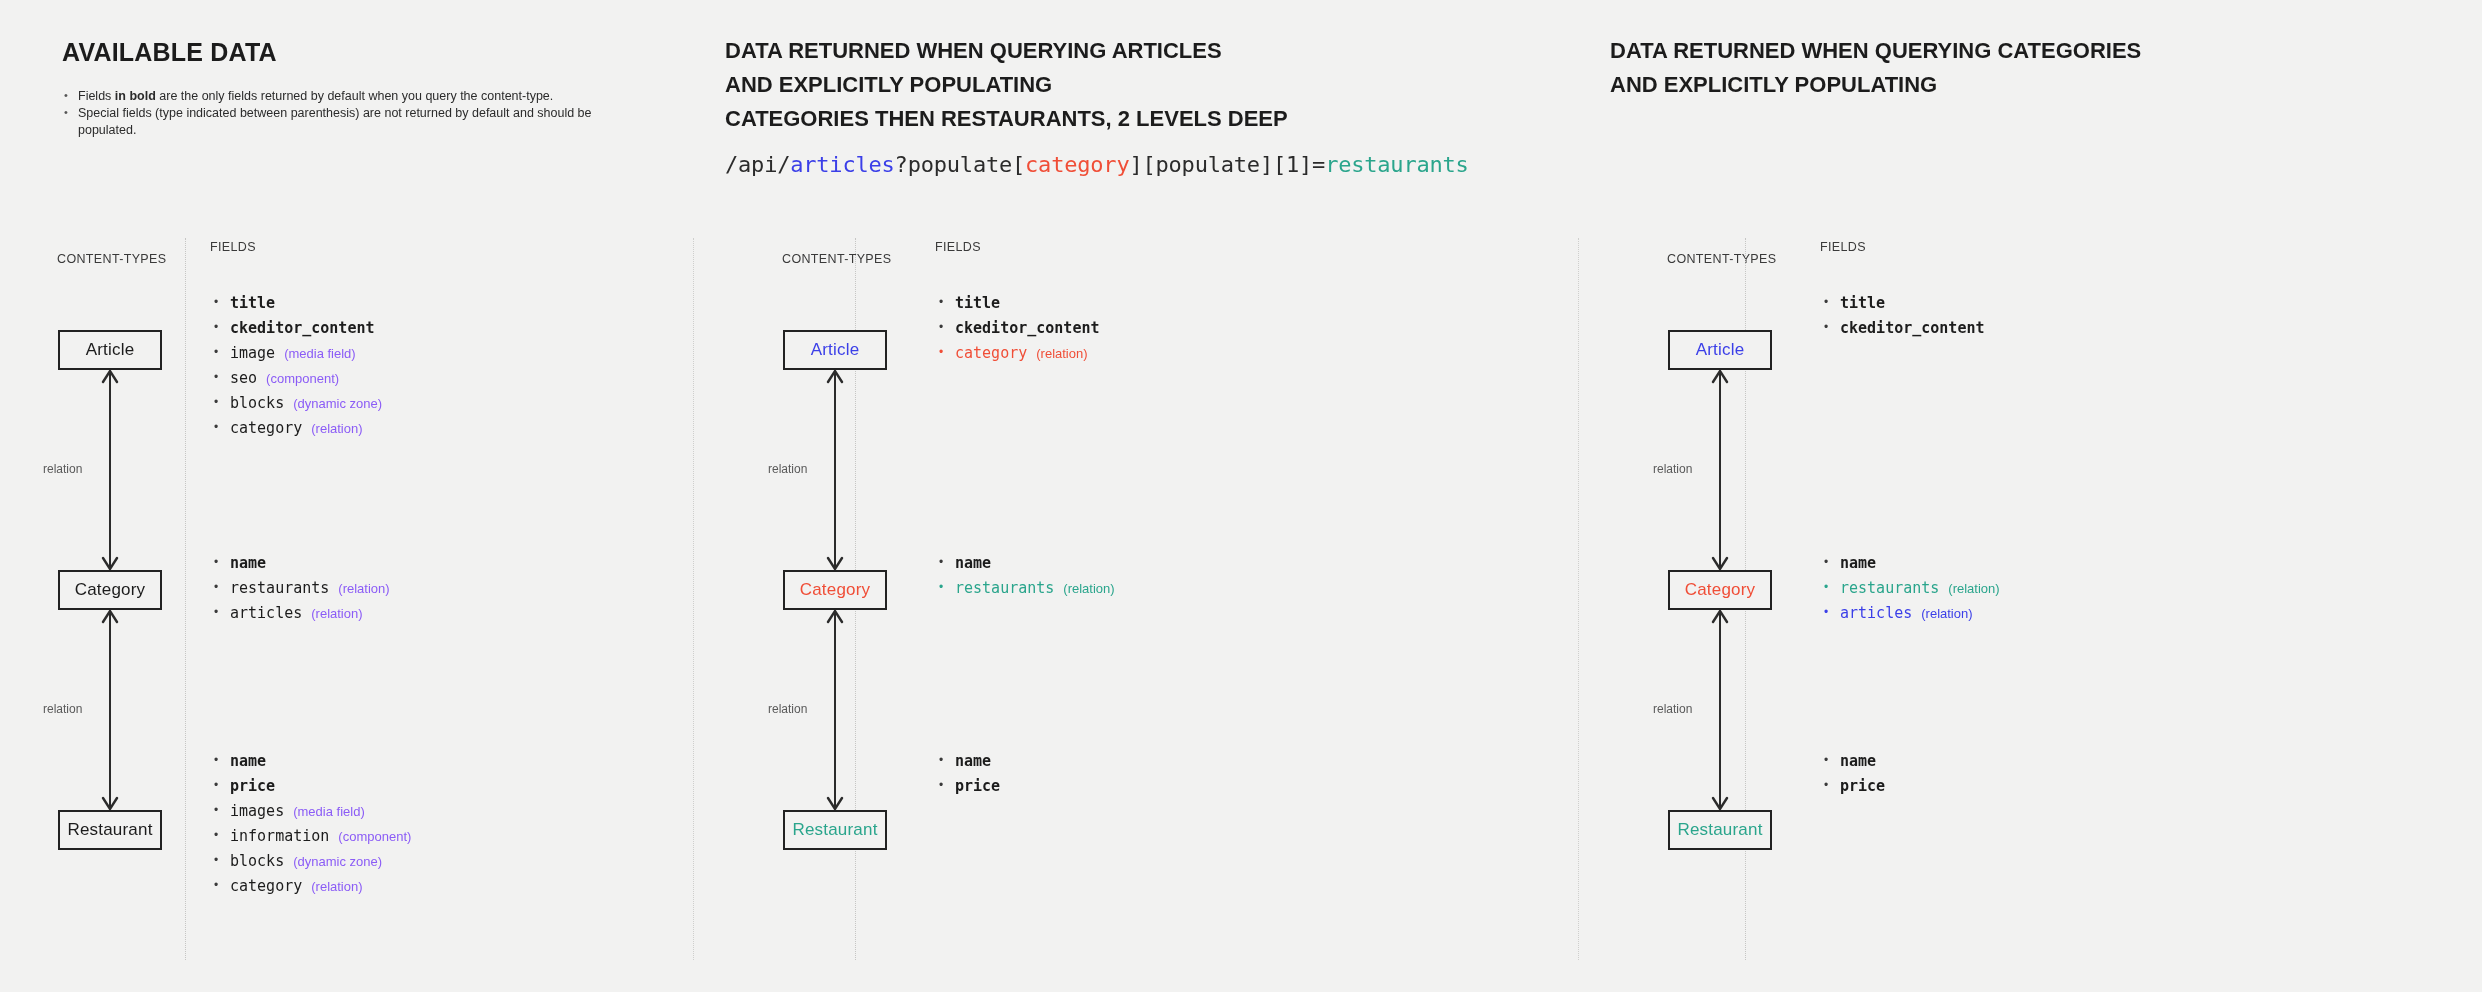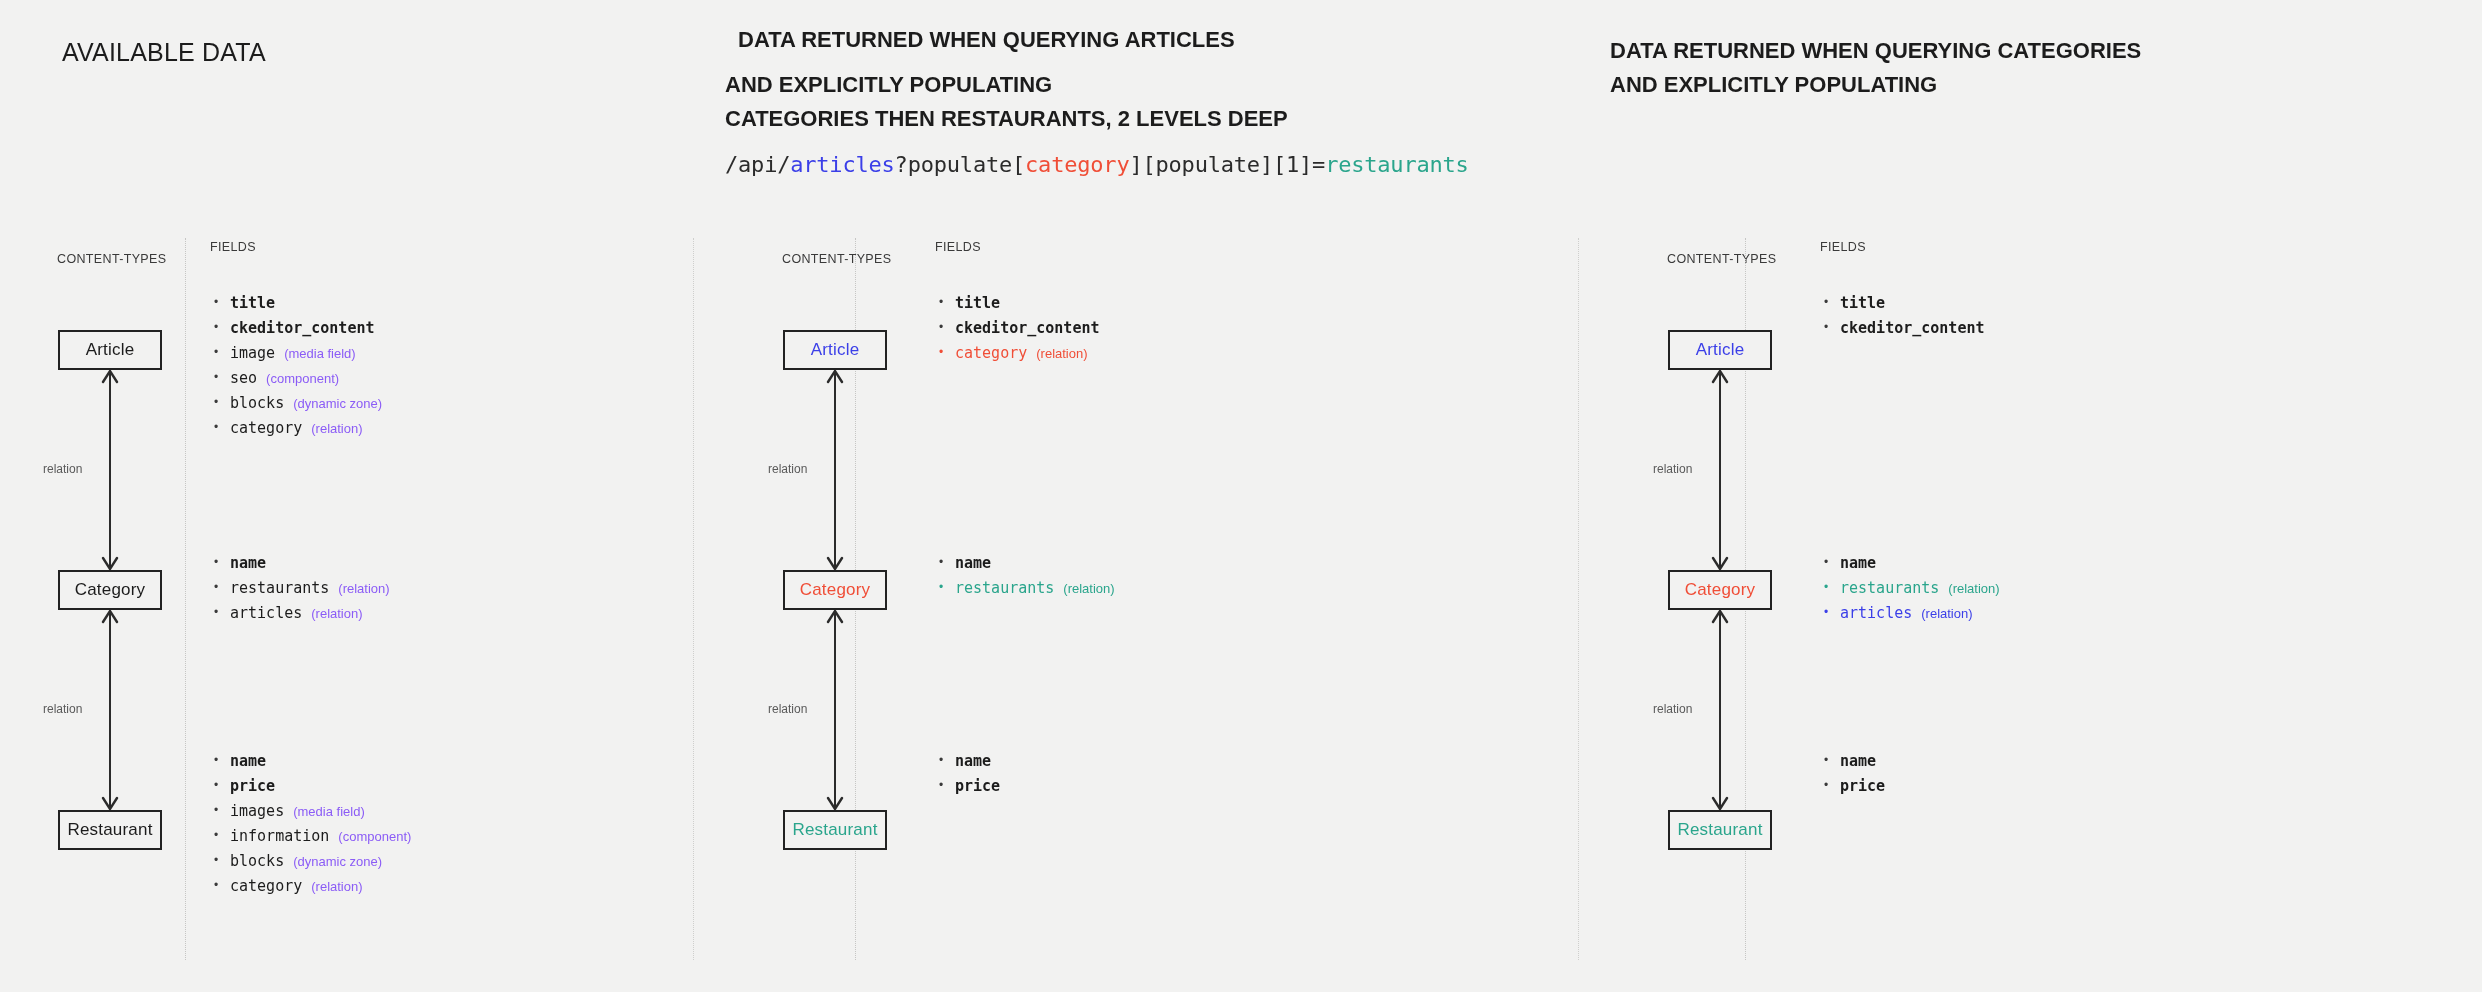--- a/index.html
+++ b/index.html
@@ -13,21 +13,21 @@
 
   
   .panel { position: absolute; top: 0; height: 992px; }
   #panel-0 { left: 0px;    width: 800px; }
   #panel-1 { left: 725px;  width: 800px; }
   #panel-2 { left: 1610px; width: 870px; }
 
   
   .panel-title {
     position: absolute;
-    font-size: 22px; font-weight: normal; letter-spacing: .2px;
+    font-size: 22px; font-weight: bold; letter-spacing: .2px;
     color: #1c1c1c; white-space: nowrap;
   }
   #panel-0 .panel-title { left: 62px; top: 38px; font-size: 25px; }
 
   .title-line { position: absolute; left: 0px; font-size: 22px; font-weight: bold; color: #1c1c1c; white-space: nowrap; }
 
   
   .notes { position: absolute; left: 62px; top: 88px; width: 560px; }
   .note-item {
     position: relative; padding-left: 16px;
@@ -115,20 +115,24 @@
   .ftype.c-red  { color: #f04e37; }
   .ftype.c-teal { color: #2aa58c; }
   .ftype.c-blue { color: #3b3fe8; }
 </style>
 </head>
 <body>
 
 <div id="root">
     <div class="panel" id="panel-0" style="left: 0px;">
       <div class="panel-title">AVAILABLE DATA</div>
+      <div class="notes">
+        <div class="note-item">Fields <b>in bold</b> are the only fields returned by default when you query the content-type.</div>
+        <div class="note-item">Special fields (type indicated between parenthesis) are not returned by default and should be populated.</div>
+      </div>
       <div class="col-head ct" style="left: 57px;">CONTENT-TYPES</div>
       <div class="col-head fl" style="left: 210px;">FIELDS</div>
       <div class="dotted-div" style="left: 185px;"></div>
       <div class="entity-box" style="left: 58px; top: 330px;">Article</div>
       <div class="entity-box" style="left: 58px; top: 570px;">Category</div>
       <div class="entity-box" style="left: 58px; top: 810px;">Restaurant</div>
       <svg class="arrow-svg" width="30" height="200" style="left: 95px; top: 370px;">
         <line x1="15" y1="2" x2="15" y2="198" stroke="#2b2b2b" stroke-width="2"></line>
         <polyline points="8,12 15,1 22,12" fill="none" stroke="#2b2b2b" stroke-width="2.4" stroke-linecap="round"></polyline>
         <polyline points="8,188 15,199 22,188" fill="none" stroke="#2b2b2b" stroke-width="2.4" stroke-linecap="round"></polyline>
@@ -156,21 +160,21 @@
       <div class="field-group" style="left: 210px; top: 748px;">
         <div class="field-row"><span class="fname bold">name</span></div>
         <div class="field-row"><span class="fname bold">price</span></div>
         <div class="field-row"><span class="fname">images</span><span class="ftype">(media field)</span></div>
         <div class="field-row"><span class="fname">information</span><span class="ftype">(component)</span></div>
         <div class="field-row"><span class="fname">blocks</span><span class="ftype">(dynamic zone)</span></div>
         <div class="field-row"><span class="fname">category</span><span class="ftype">(relation)</span></div>
       </div>
     </div>
     <div class="panel" id="panel-1" style="left: 725px;">
-      <div class="title-line" style="top: 27px; margin-left: 13px;"><span>DATA RETURNED WHEN QUERYING </span><span class="accent-blue">ARTICLES</span></div>
+      <div class="title-line" style="top: 38px;"><span>DATA RETURNED WHEN QUERYING </span><span class="accent-blue">ARTICLES</span></div>
       <div class="title-line" style="top: 72px;"><span>AND EXPLICITLY POPULATING</span></div>
       <div class="title-line" style="top: 106px;"><span>CATEGORIES THEN RESTAURANTS, 2 LEVELS DEEP</span></div>
       <div class="api-url"><span>/api/</span><span class="c-blue">articles</span><span>?populate[</span><span class="c-red">category</span><span>][populate][1]=</span><span class="c-teal">restaurants</span></div>
       <div class="col-head ct" style="left: 57px;">CONTENT-TYPES</div>
       <div class="col-head fl" style="left: 210px;">FIELDS</div>
       <div class="dotted-div" style="left: 130px;"></div>
       <div class="entity-box c-blue" style="left: 58px; top: 330px;">Article</div>
       <div class="entity-box c-red" style="left: 58px; top: 570px;">Category</div>
       <div class="entity-box c-teal" style="left: 58px; top: 810px;">Restaurant</div>
       <svg class="arrow-svg" width="30" height="200" style="left: 95px; top: 370px;">

